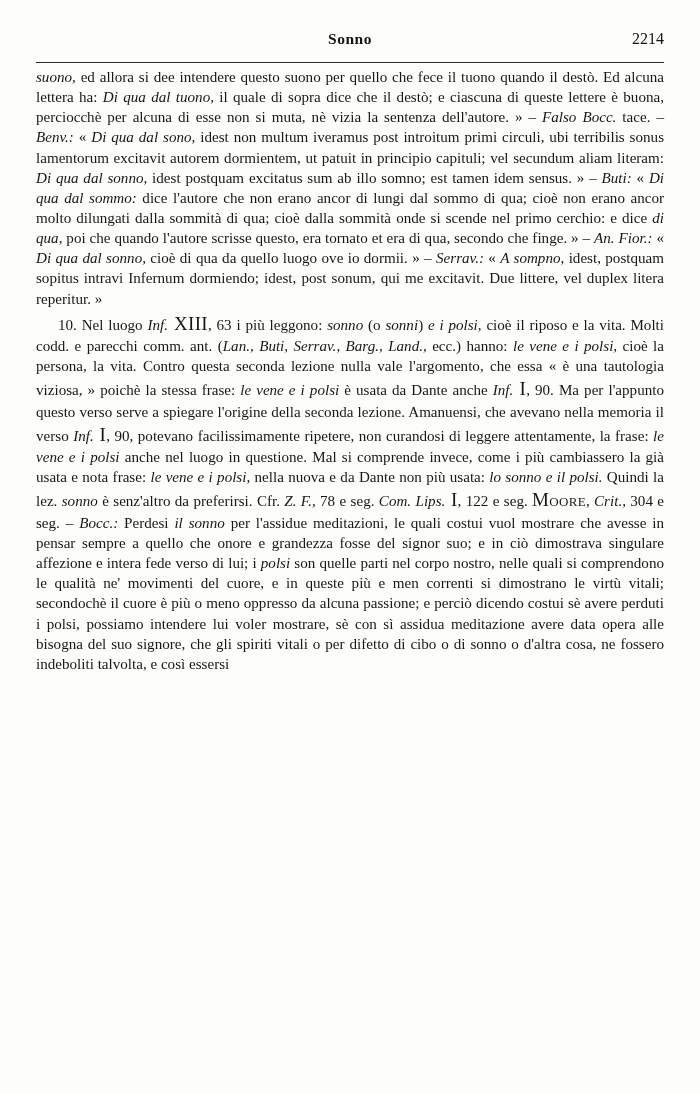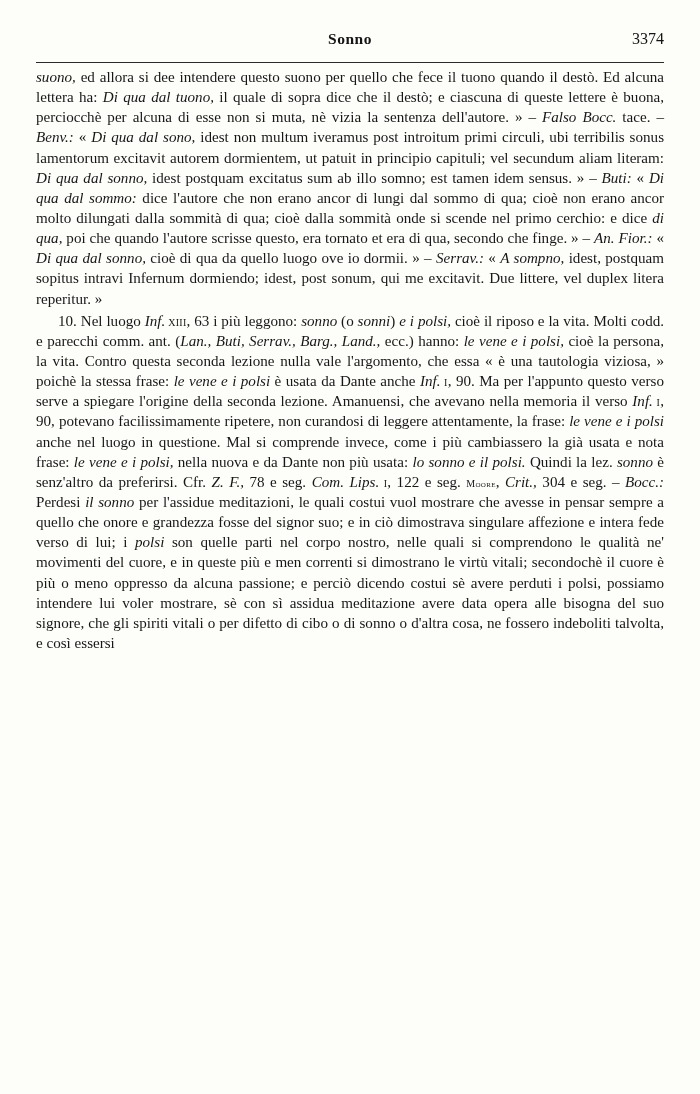--- a/index.html
+++ b/index.html
@@ -71,33 +71,33 @@
     margin-top: 2px;
   }
   .indent {
     text-indent: 22px;
   }
   i, .it {
     font-style: italic;
   }
   .sc {
     font-variant: small-caps;
-    font-size: 10px;
+    font-size: 19px;
     letter-spacing: 0.3px;
   }
 </style>
 </head>
 <body>
 
 <div class="page">
   <div class="page-inner">
 
     <div class="header">
       <div class="header-title">Sonno</div>
-      <div class="header-folio">3374</div>
+      <div class="header-folio">2214</div>
     </div>
 
     <div class="rule"></div>
 
     <div class="body-col">
       <p class="para" id="para1"><i>suono,</i><span> ed allora si dee intendere questo suono per quello che fece il tuono quando il destò. Ed alcuna lettera ha: </span><i>Di qua dal tuono,</i><span> il quale di sopra dice che il destò; e ciascuna di queste lettere è buona, perciocchè per alcuna di esse non si muta, nè vizia la sentenza dell'autore. » – </span><i>Falso Bocc.</i><span> tace. – </span><i>Benv.:</i><span> « </span><i>Di qua dal sono,</i><span> idest non multum iveramus post introitum primi circuli, ubi terribilis sonus lamentorum excitavit autorem dormientem, ut patuit in principio capituli; vel secundum aliam literam: </span><i>Di qua dal sonno,</i><span> idest postquam excitatus sum ab illo somno; est tamen idem sensus. » – </span><i>Buti:</i><span> « </span><i>Di qua dal sommo:</i><span> dice l'autore che non erano ancor di lungi dal sommo di qua; cioè non erano ancor molto dilungati dalla sommità di qua; cioè dalla sommità onde si scende nel primo cerchio: e dice </span><i>di qua,</i><span> poi che quando l'autore scrisse questo, era tornato et era di qua, secondo che finge. » – </span><i>An. Fior.:</i><span> « </span><i>Di qua dal sonno,</i><span> cioè di qua da quello luogo ove io dormii. » – </span><i>Serrav.:</i><span> « </span><i>A sompno,</i><span> idest, postquam sopitus intravi Infernum dormiendo; idest, post sonum, qui me excitavit. Due littere, vel duplex litera reperitur. »</span></p>
       <p class="para indent" id="para2"><span>10. Nel luogo </span><i>Inf.</i><span class="sc"> XIII</span><span>, 63 i più leggono: </span><i>sonno</i><span> (o </span><i>sonni</i><span>) </span><i>e i polsi,</i><span> cioè il riposo e la vita. Molti codd. e parecchi comm. ant. (</span><i>Lan., Buti, Serrav., Barg., Land.,</i><span> ecc.) hanno: </span><i>le vene e i polsi,</i><span> cioè la persona, la vita. Contro questa seconda lezione nulla vale l'argomento, che essa « è una tautologia viziosa, » poichè la stessa frase: </span><i>le vene e i polsi</i><span> è usata da Dante anche </span><i>Inf.</i><span class="sc"> I</span><span>, 90. Ma per l'appunto questo verso serve a spiegare l'origine della seconda lezione. Amanuensi, che avevano nella memoria il verso </span><i>Inf.</i><span class="sc"> I</span><span>, 90, potevano facilissimamente ripetere, non curandosi di leggere attentamente, la frase: </span><i>le vene e i polsi</i><span> anche nel luogo in questione. Mal si comprende invece, come i più cambiassero la già usata e nota frase: </span><i>le vene e i polsi,</i><span> nella nuova e da Dante non più usata: </span><i>lo sonno e il polsi.</i><span> Quindi la lez. </span><i>sonno</i><span> è senz'altro da preferirsi. Cfr. </span><i>Z. F.,</i><span> 78 e seg. </span><i>Com. Lips.</i><span class="sc"> I</span><span>, 122 e seg. </span><span class="sc">Moore</span><span>, </span><i>Crit.,</i><span> 304 e seg. – </span><i>Bocc.:</i><span> Perdesi </span><i>il sonno</i><span> per l'assidue meditazioni, le quali costui vuol mostrare che avesse in pensar sempre a quello che onore e grandezza fosse del signor suo; e in ciò dimostrava singulare affezione e intera fede verso di lui; i </span><i>polsi</i><span> son quelle parti nel corpo nostro, nelle quali si comprendono le qualità ne' movimenti del cuore, e in queste più e men correnti si dimostrano le virtù vitali; secondochè il cuore è più o meno oppresso da alcuna passione; e perciò dicendo costui sè avere perduti i polsi, possiamo intendere lui voler mostrare, sè con sì assidua meditazione avere data opera alle bisogna del suo signore, che gli spiriti vitali o per difetto di cibo o di sonno o d'altra cosa, ne fossero indeboliti talvolta, e così essersi</span></p>
     </div>
 
   </div>

